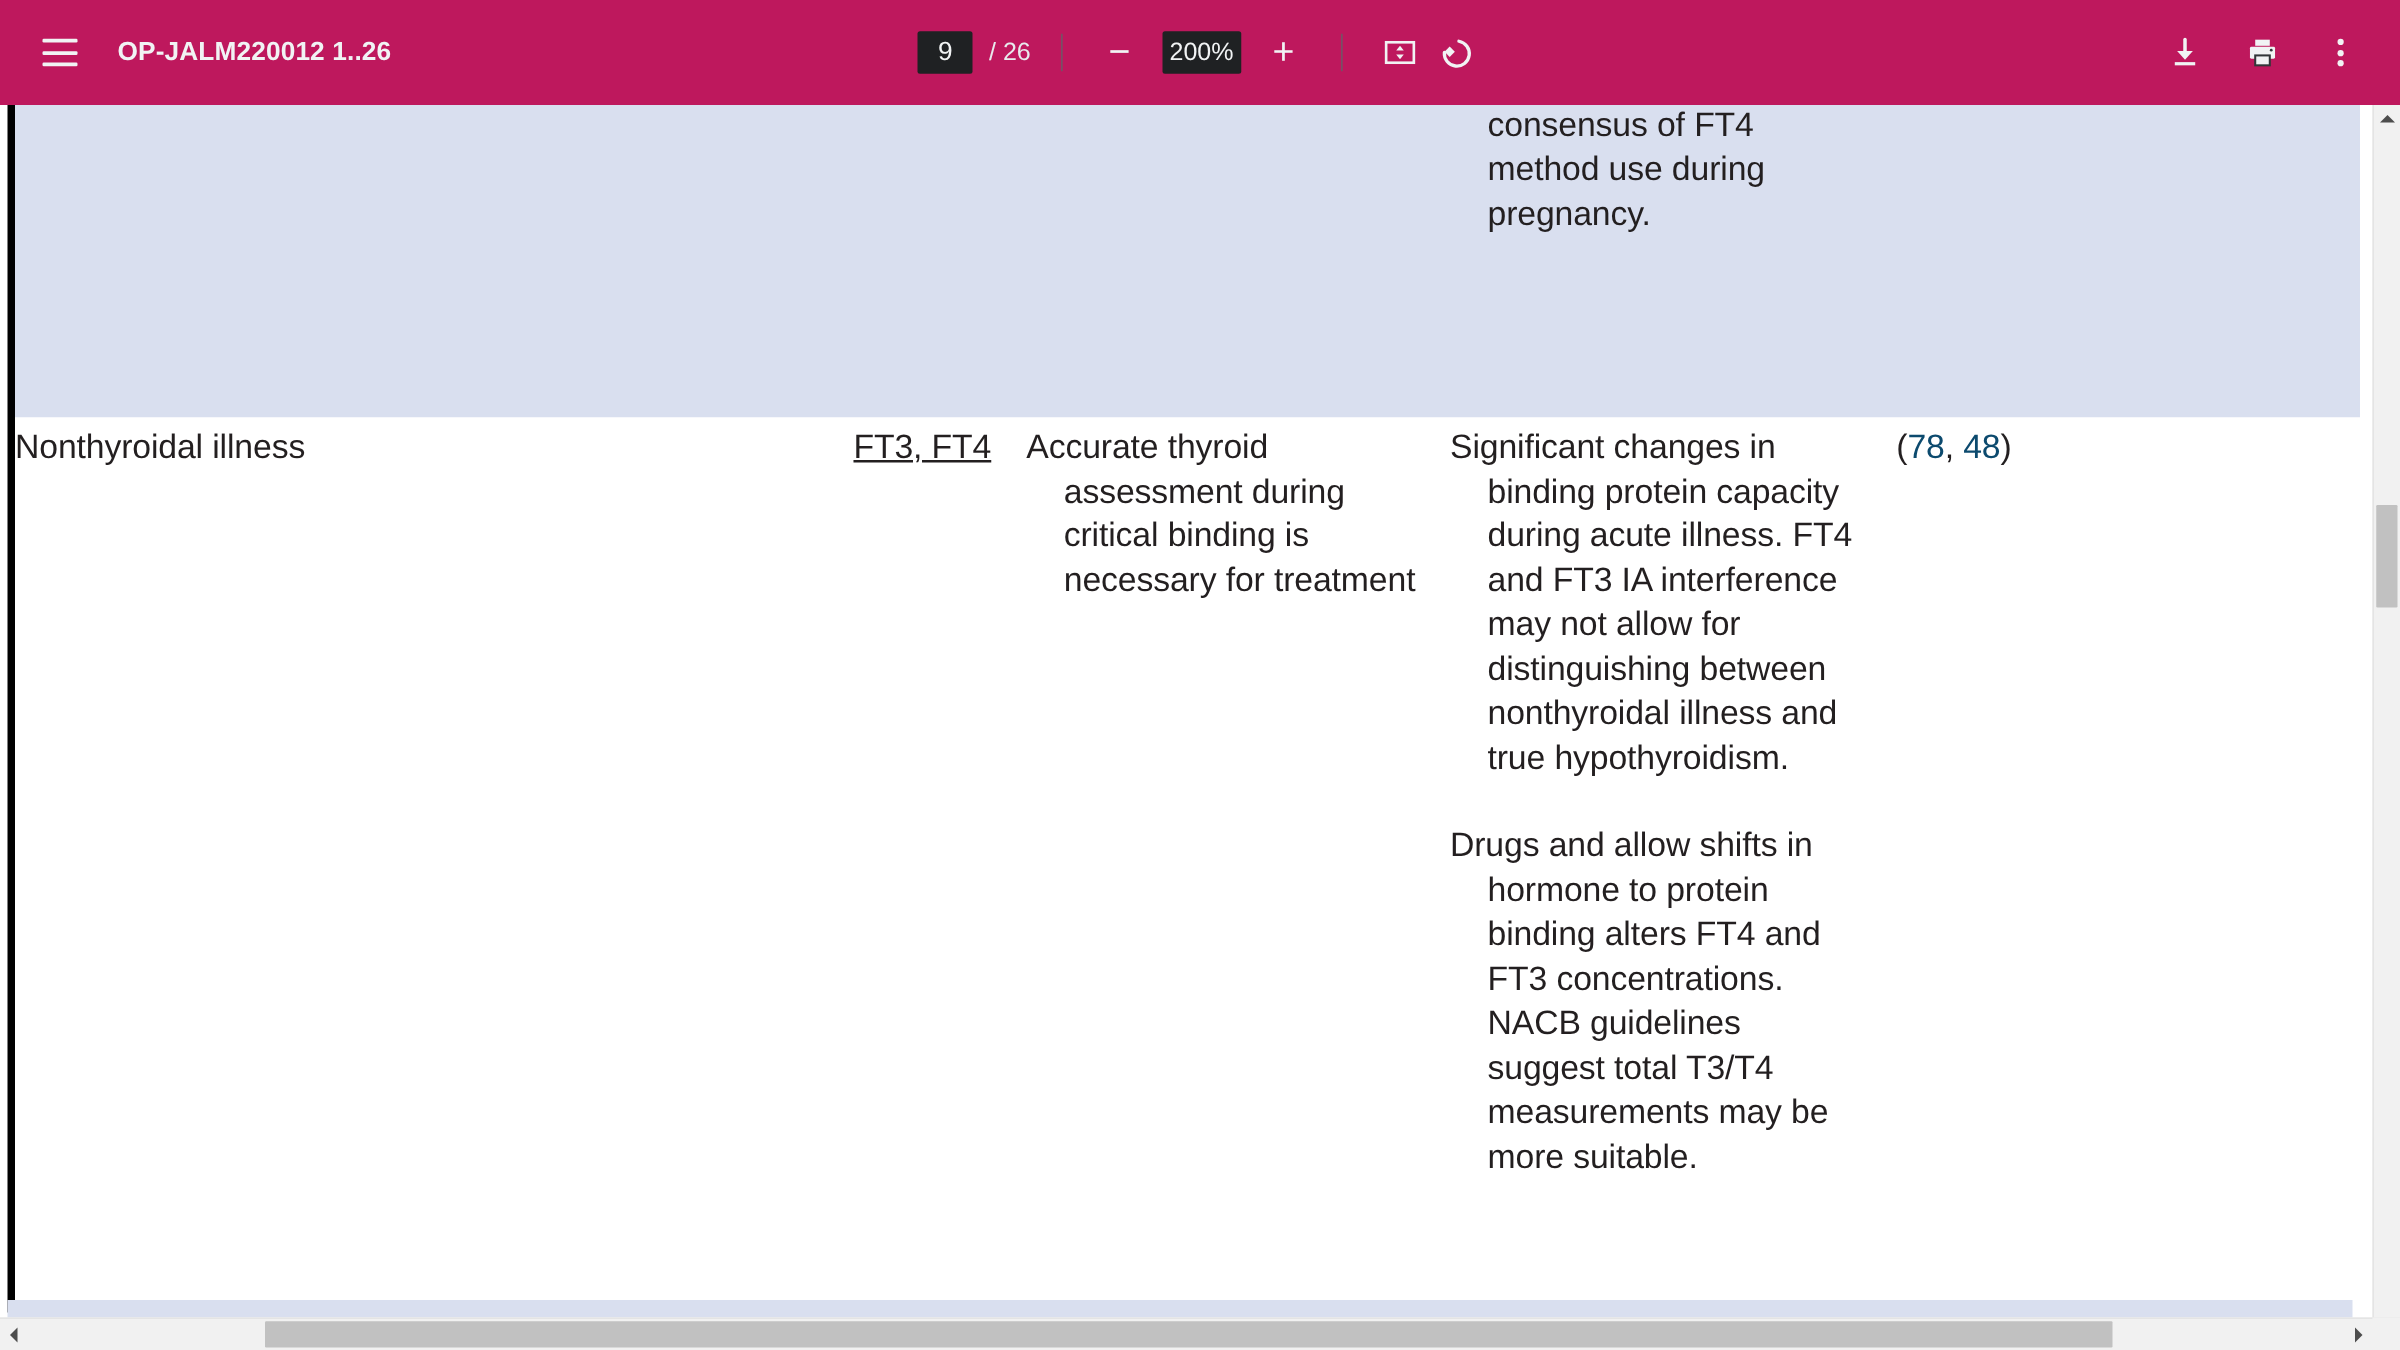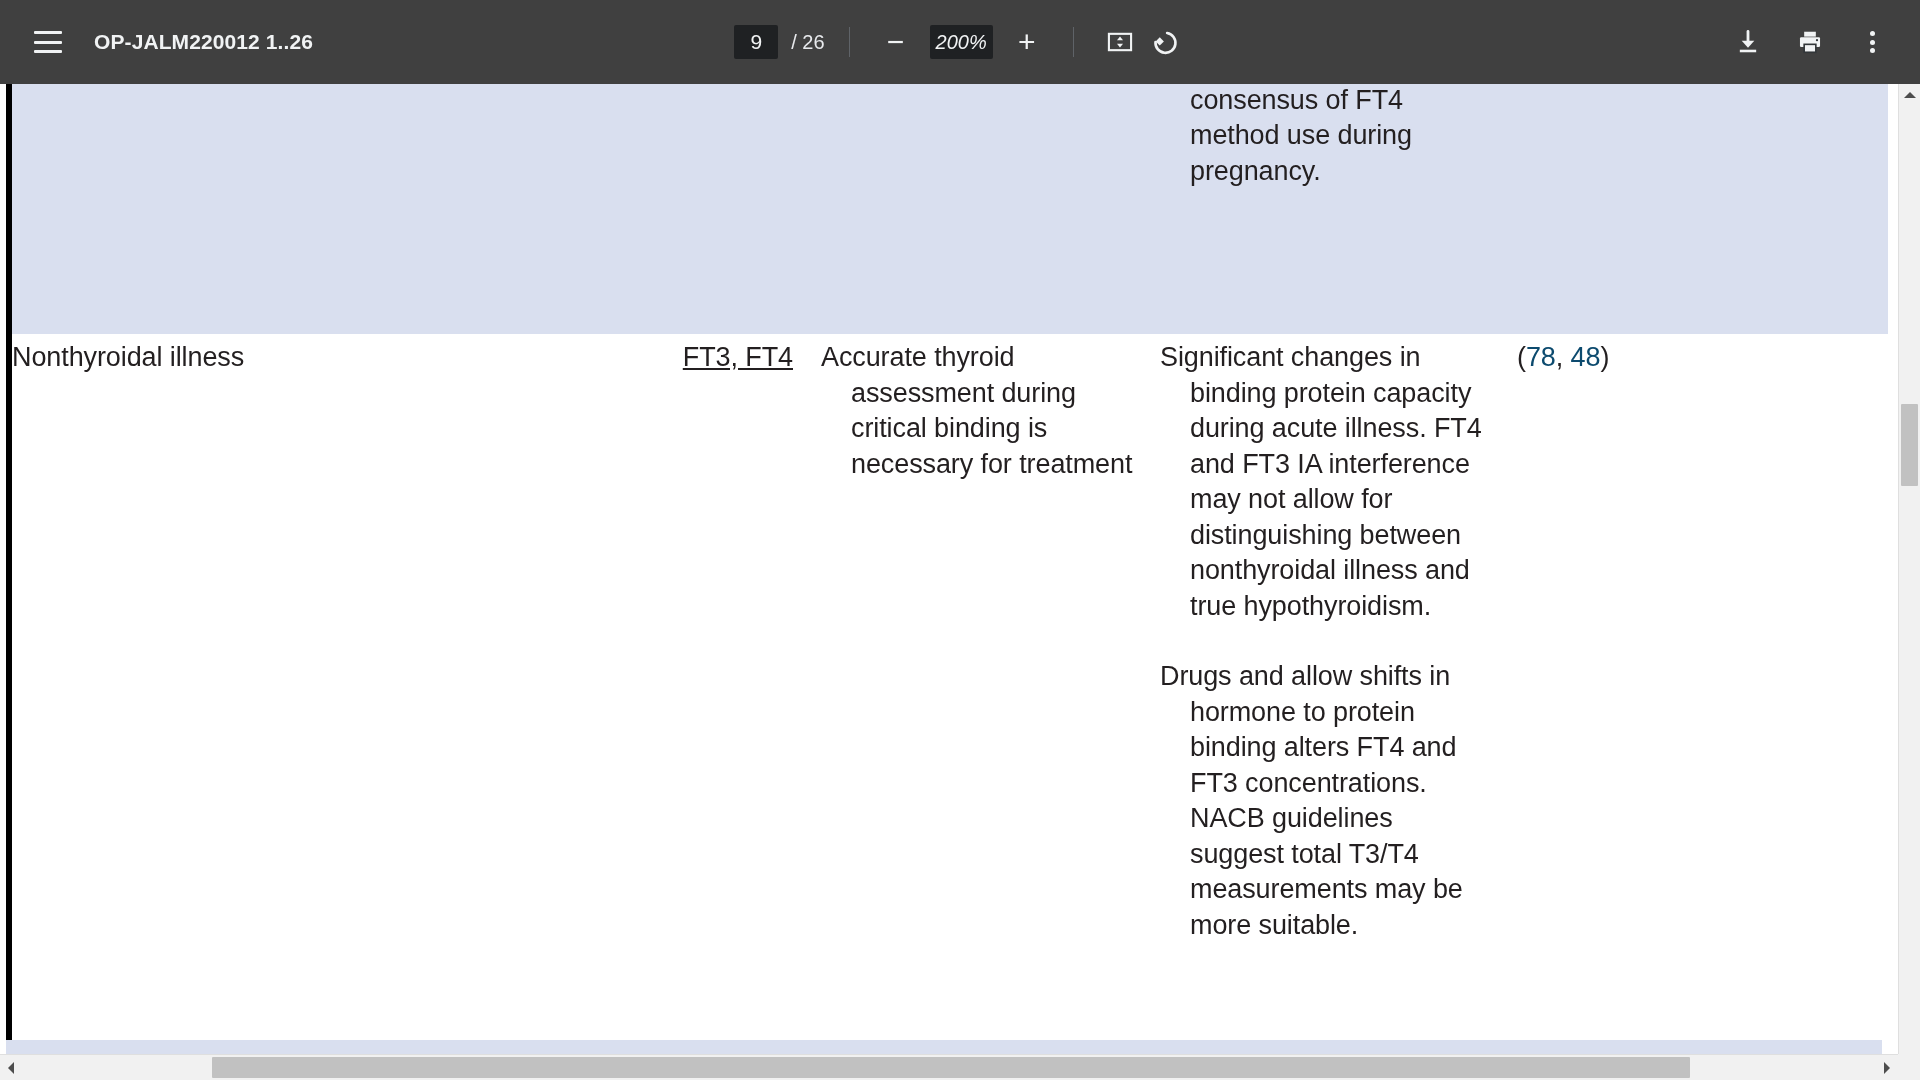--- a/index.html
+++ b/index.html
@@ -18,21 +18,21 @@
     height: 1080px;
     overflow: hidden;
   }
 
   
   .toolbar {
     position: absolute;
     top: 0; left: 0;
     width: 1920px;
     height: 84px;
-    background: #404040;
+    background: #be185d;
     display: flex;
     align-items: center;
     box-sizing: border-box;
     z-index: 20;
   }
 
   .tb-left {
     display: flex;
     align-items: center;
     flex: 0 0 auto;
@@ -127,21 +127,20 @@
     background: #1f2123;
     color: #f1f3f4;
     font-size: 20px;
     display: flex;
     align-items: center;
     justify-content: center;
     border-radius: 2px;
     margin: 0 12px;
     padding: 0 6px;
     box-sizing: border-box;
-    font-style: italic;
   }
 
   .tb-right {
     margin-left: auto;
     display: flex;
     align-items: center;
     padding-right: 26px;
     flex: 0 0 auto;
   }
   .tb-right .icon-btn { margin-left: 18px; }

